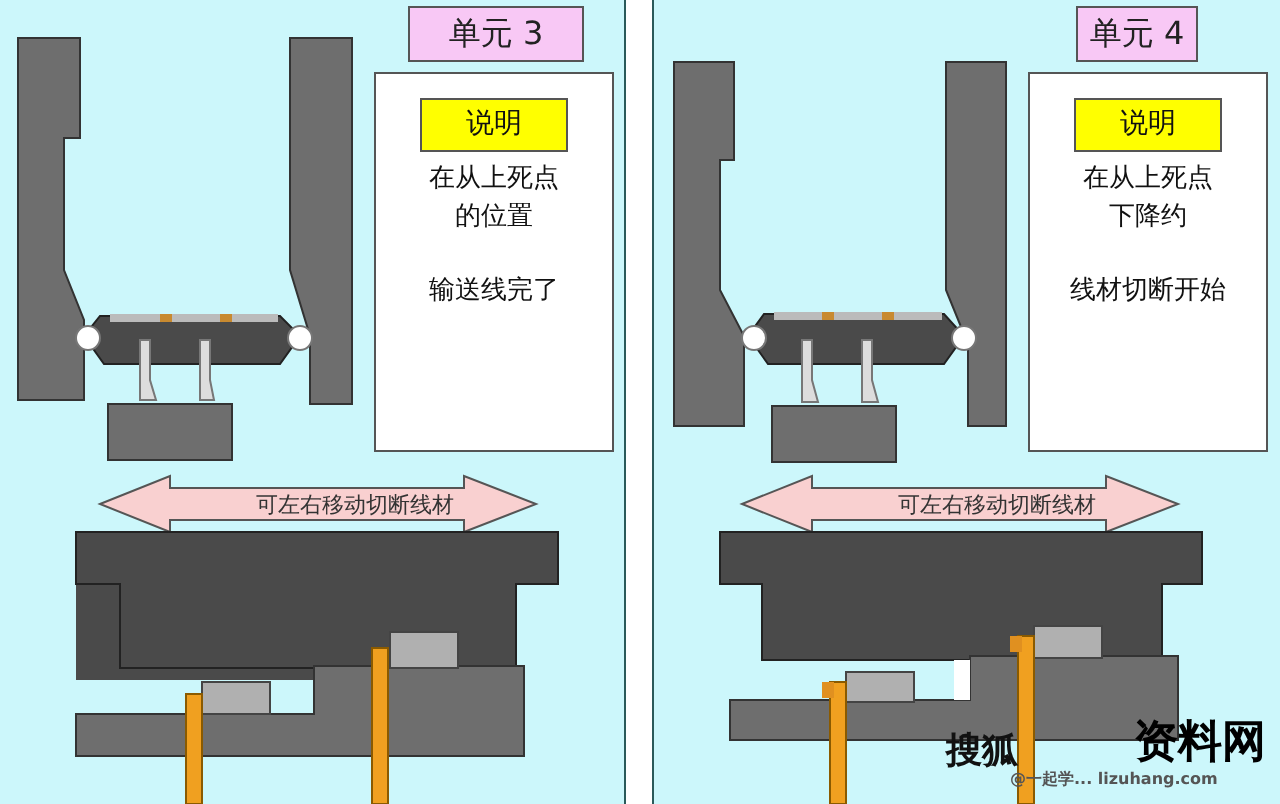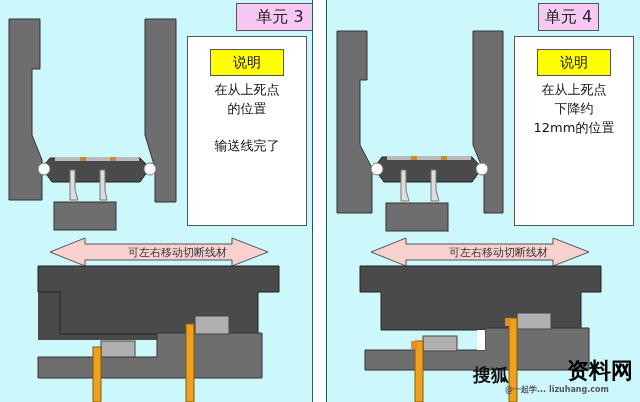--- a/index.html
+++ b/index.html
@@ -44,21 +44,21 @@
     <polygon points="38,266 279,266 279,292 258,292 258,334 60,334 60,292 38,292" fill="#4a4a4a" stroke="#222"></polygon>
 
     <polygon points="38,357 38,378 262,378 262,333 157,333 157,357" fill="#6e6e6e" stroke="#333"></polygon>
     <rect x="101" y="341" width="34" height="16" fill="#b0b0b0" stroke="#444"></rect>
     <rect x="195" y="316" width="34" height="18" fill="#b0b0b0" stroke="#444"></rect>
     <rect x="93" y="347" width="8" height="55" fill="#f0a020" stroke="#8a5a00"></rect>
     <rect x="186" y="324" width="8" height="78" fill="#f0a020" stroke="#8a5a00"></rect>
   </svg>
   <div class="arrow-label" style="left:92px;top:245px;">可左右移动切断线材</div>
 
-  <div class="unit" style="left:204px;width:88px;margin-left:32px;">单元 3</div>
+  <div class="unit" style="left:204px;width:88px;">单元 3</div>
   <div class="desc" style="left:187px;width:120px;">
     <div class="lbl">说明</div>
     <span class="line">在从上死点</span>
     <span class="line">的位置</span>
     <div class="gap"></div>
     <span class="line">输送线完了</span>
   </div>
 </div>
 
 <div class="panel p2">
@@ -85,20 +85,20 @@
     <rect x="84" y="341" width="6" height="8" fill="#e09020"></rect>
     <rect x="178" y="318" width="6" height="8" fill="#e09020"></rect>
   </svg>
   <div class="arrow-label" style="left:86px;top:245px;">可左右移动切断线材</div>
 
   <div class="unit" style="left:211px;width:61px;">单元 4</div>
   <div class="desc" style="left:187px;width:120px;">
     <div class="lbl">说明</div>
     <span class="line">在从上死点</span>
     <span class="line">下降约</span>
-    <span class="line">12mm的位置</span>
     <div class="gap"></div>
+    <span class="line">线材切断开始</span>
   </div>
 
   <div class="wm" style="left:146px;top:363px;font-size:18px;color:#111;">搜狐</div>
   <div class="wm" style="left:240px;top:356px;font-size:22px;color:#000000;">资料网</div>
   <div class="wm" style="left:178px;top:384px;font-size:8px;color:#555;font-weight:bold;">@一起学... lizuhang.com</div>
 </div>
 
 </body></html>

